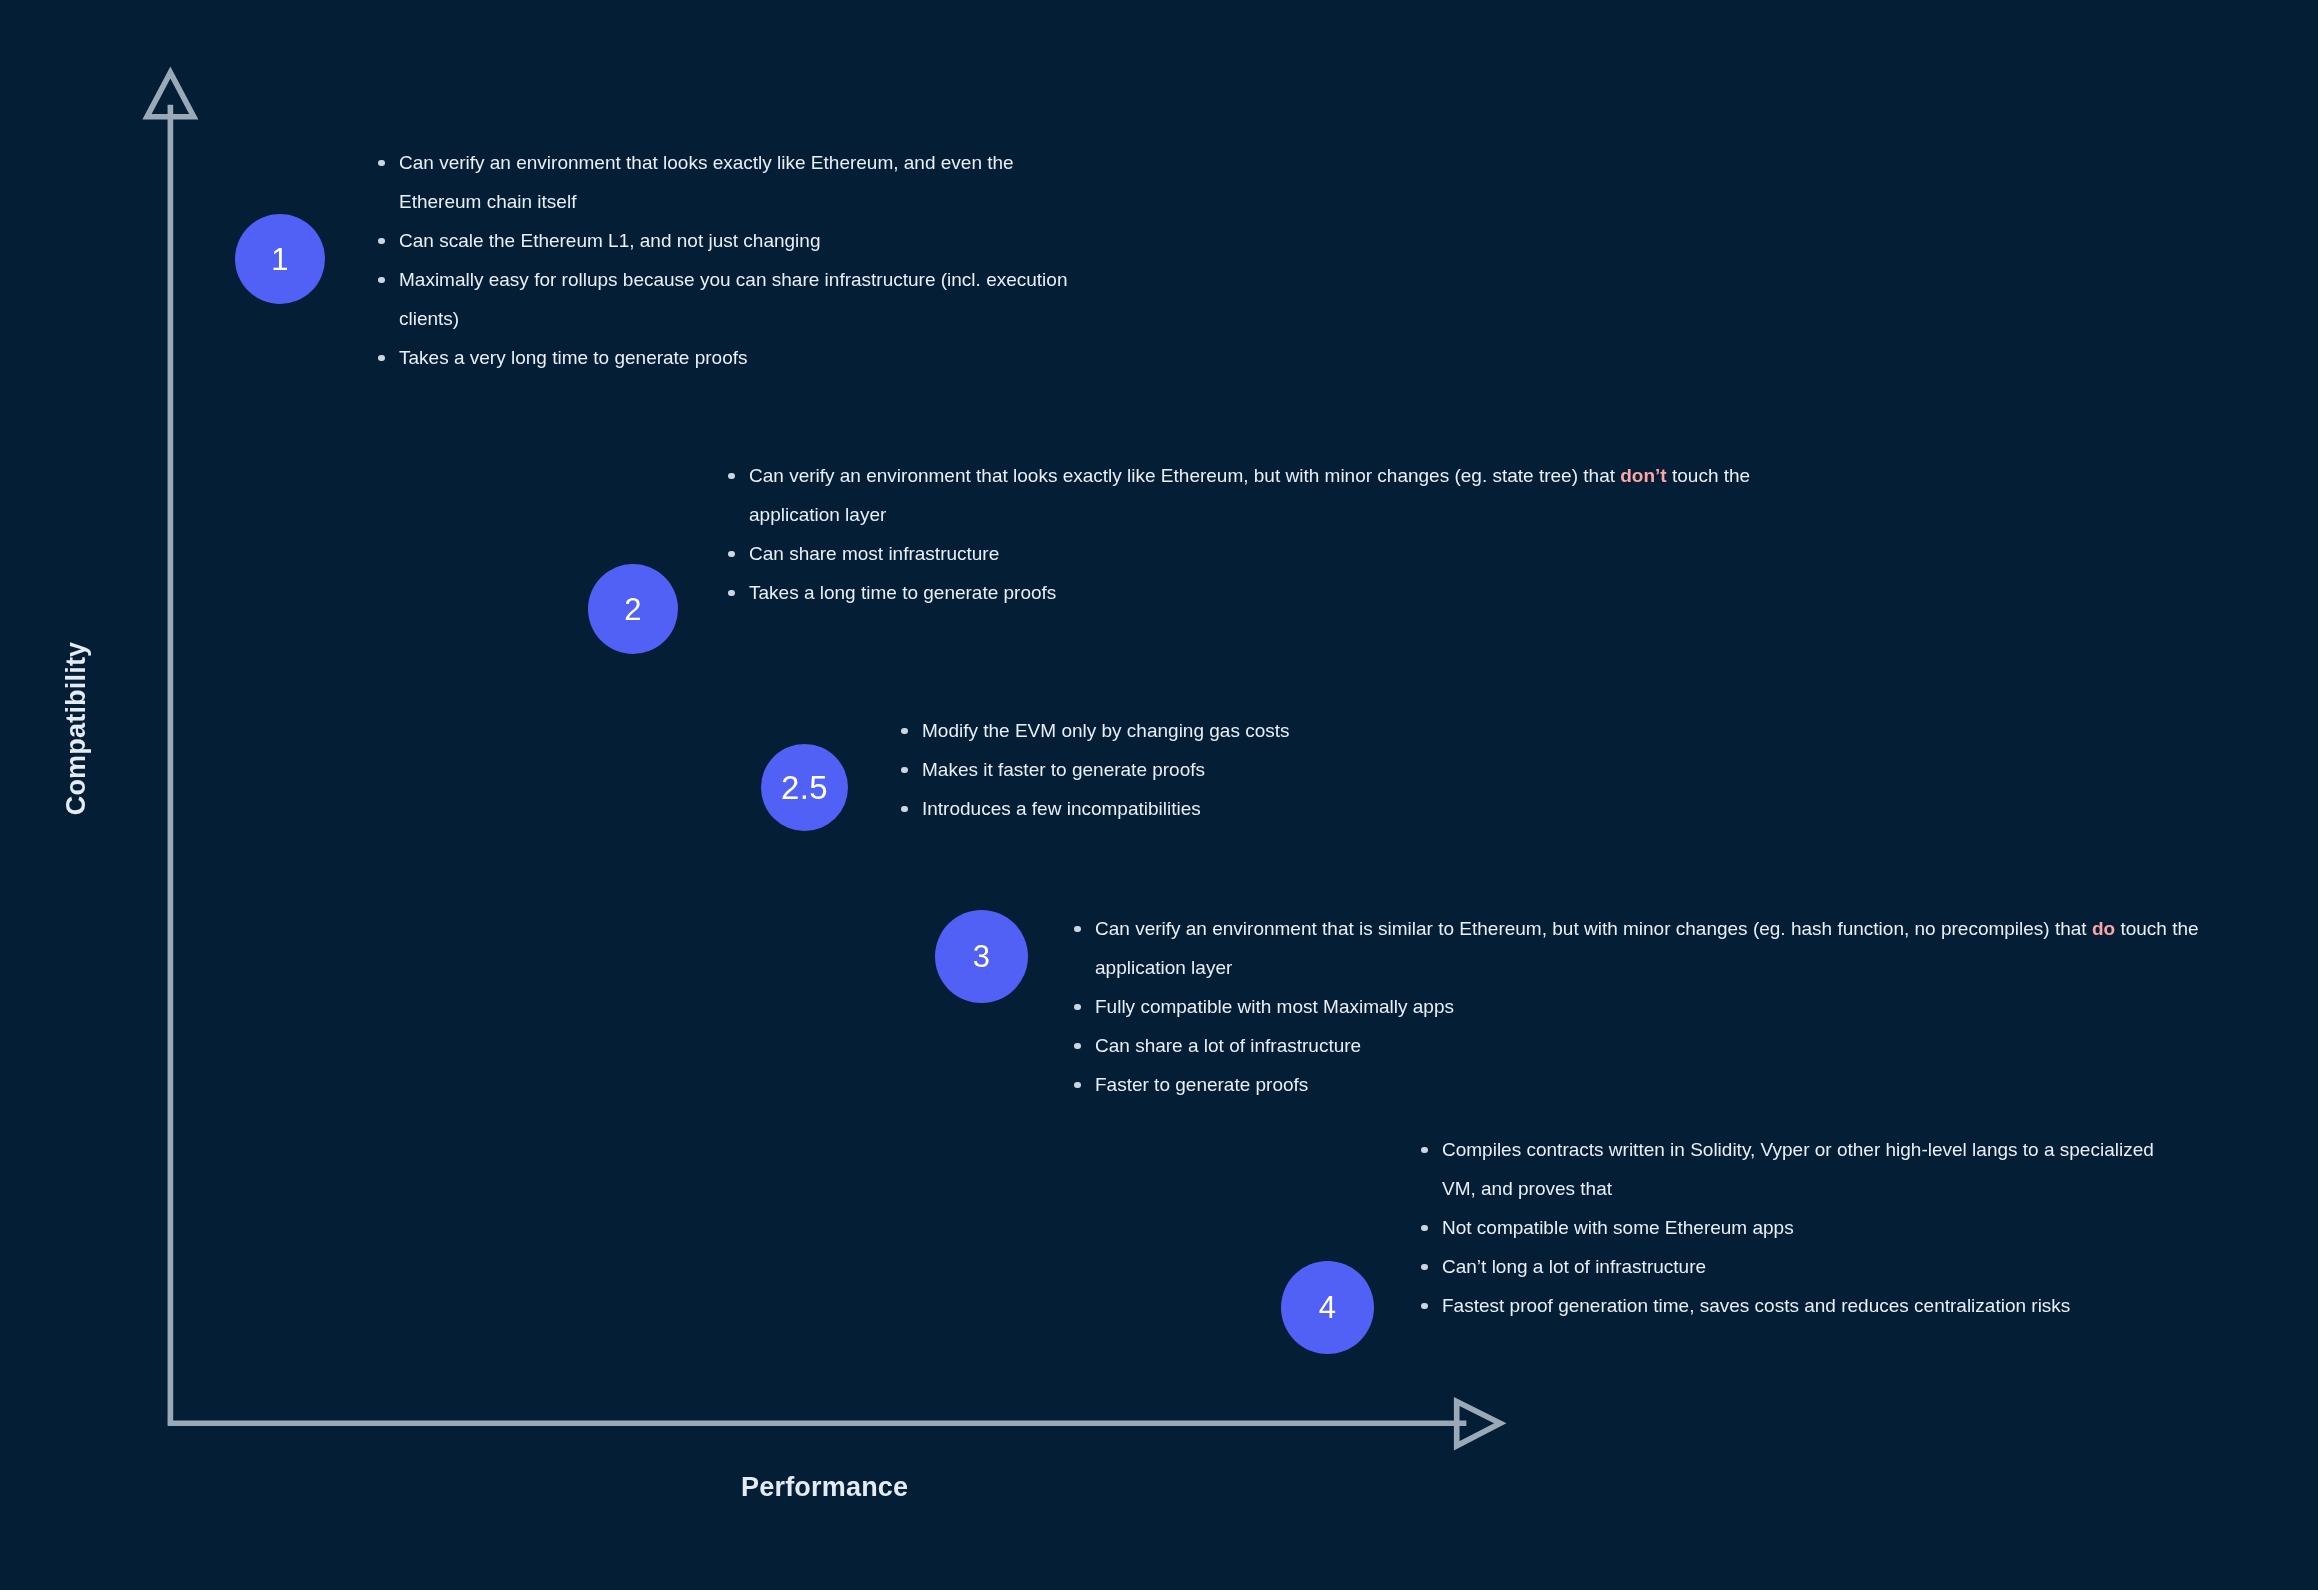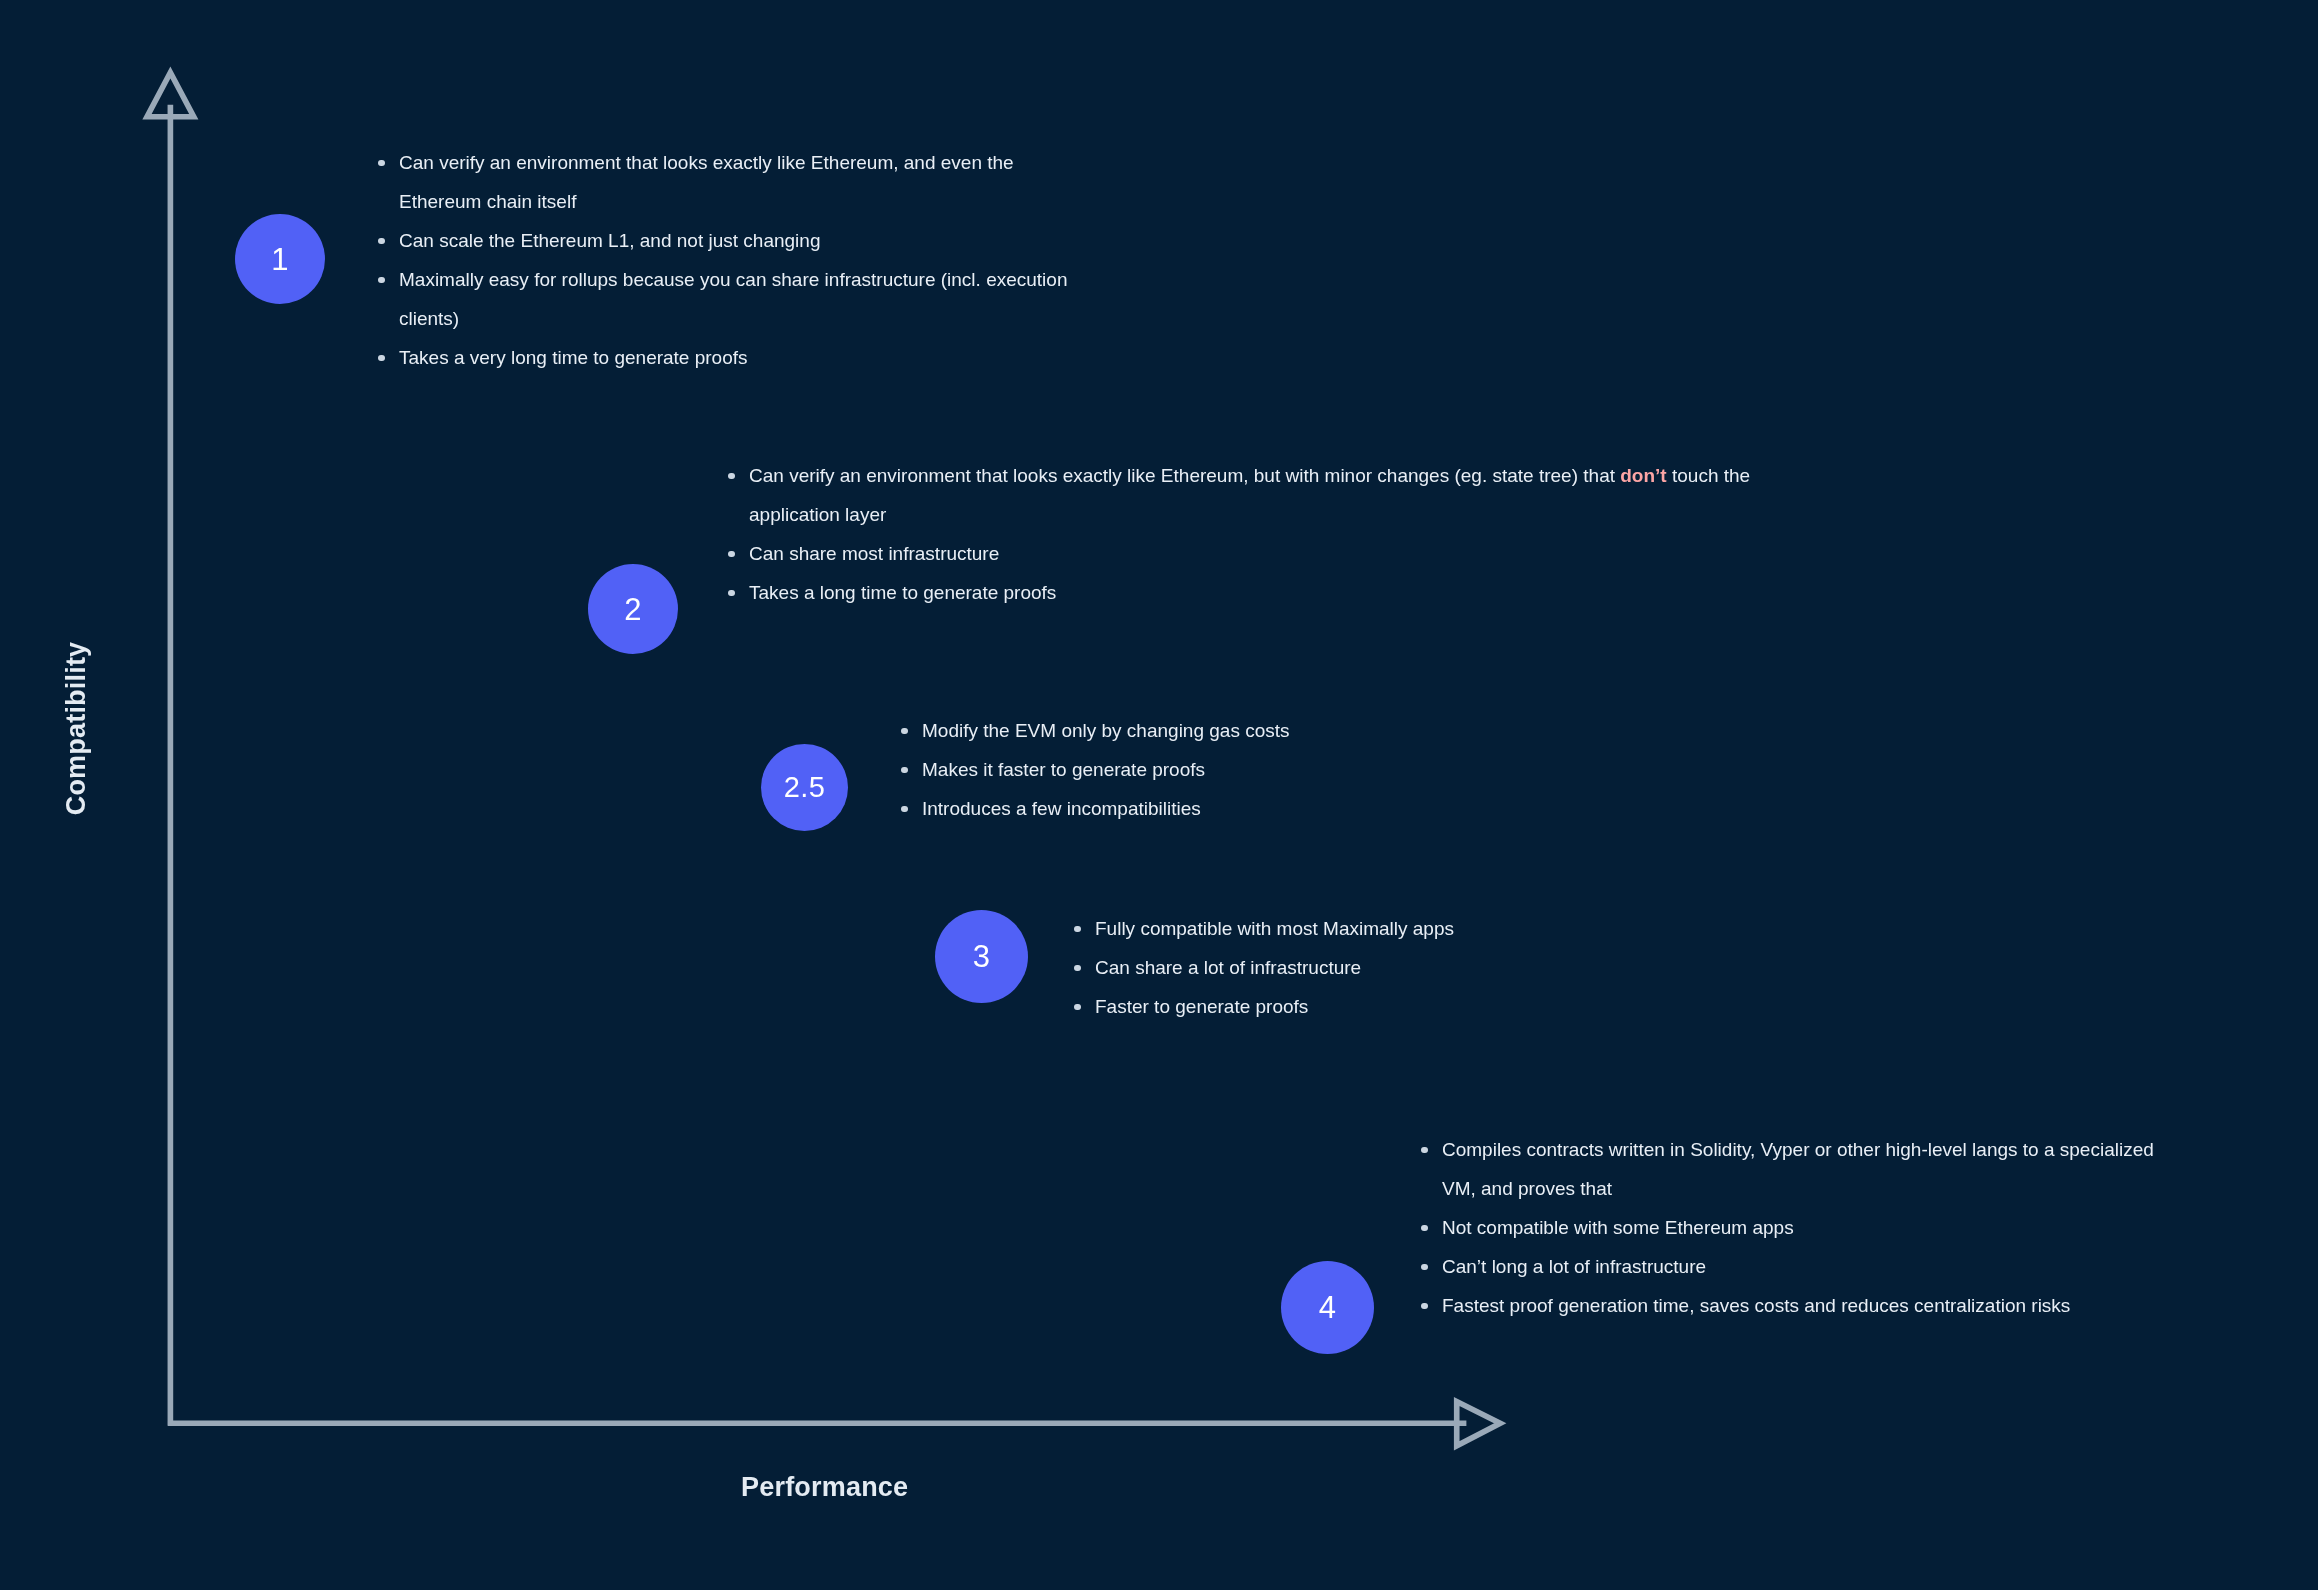--- a/index.html
+++ b/index.html
@@ -61,21 +61,21 @@
     background: #5161f6;
     color: #ffffff;
     display: flex;
     align-items: center;
     justify-content: center;
     font-size: 31px;
     font-weight: 400;
     line-height: 1;
     letter-spacing: 0.4px;
   }
-  .badge.small-label { font-size: 29px; }
+  .badge.small-label { font-size: 33px; }
 
   .bullet-list {
     position: absolute;
     margin: 0;
     padding: 0;
     list-style: none;
   }
   .bullet-list li {
     position: relative;
     color: #e9eff6;
@@ -161,20 +161,23 @@
     <ul class="bullet-list">
       <li>Modify the EVM only by changing gas costs</li>
       <li>Makes it faster to generate proofs</li>
       <li>Introduces a few incompatibilities</li>
     </ul>
   </div>
 
   <div class="node-group" id="group-3">
     <div class="badge">3</div>
     <ul class="bullet-list">
+      <li>
+        <span>Can verify an environment that is similar to Ethereum, but with minor changes (eg. hash function, no precompiles) that </span><b>do</b><span> touch the application layer</span>
+      </li>
       <li>Fully compatible with most Maximally apps</li>
       <li>Can share a lot of infrastructure</li>
       <li>Faster to generate proofs</li>
     </ul>
   </div>
 
   <div class="node-group" id="group-4">
     <div class="badge">4</div>
     <ul class="bullet-list">
       <li>Compiles contracts written in Solidity, Vyper or other high-level langs to a specialized VM, and proves that</li>

